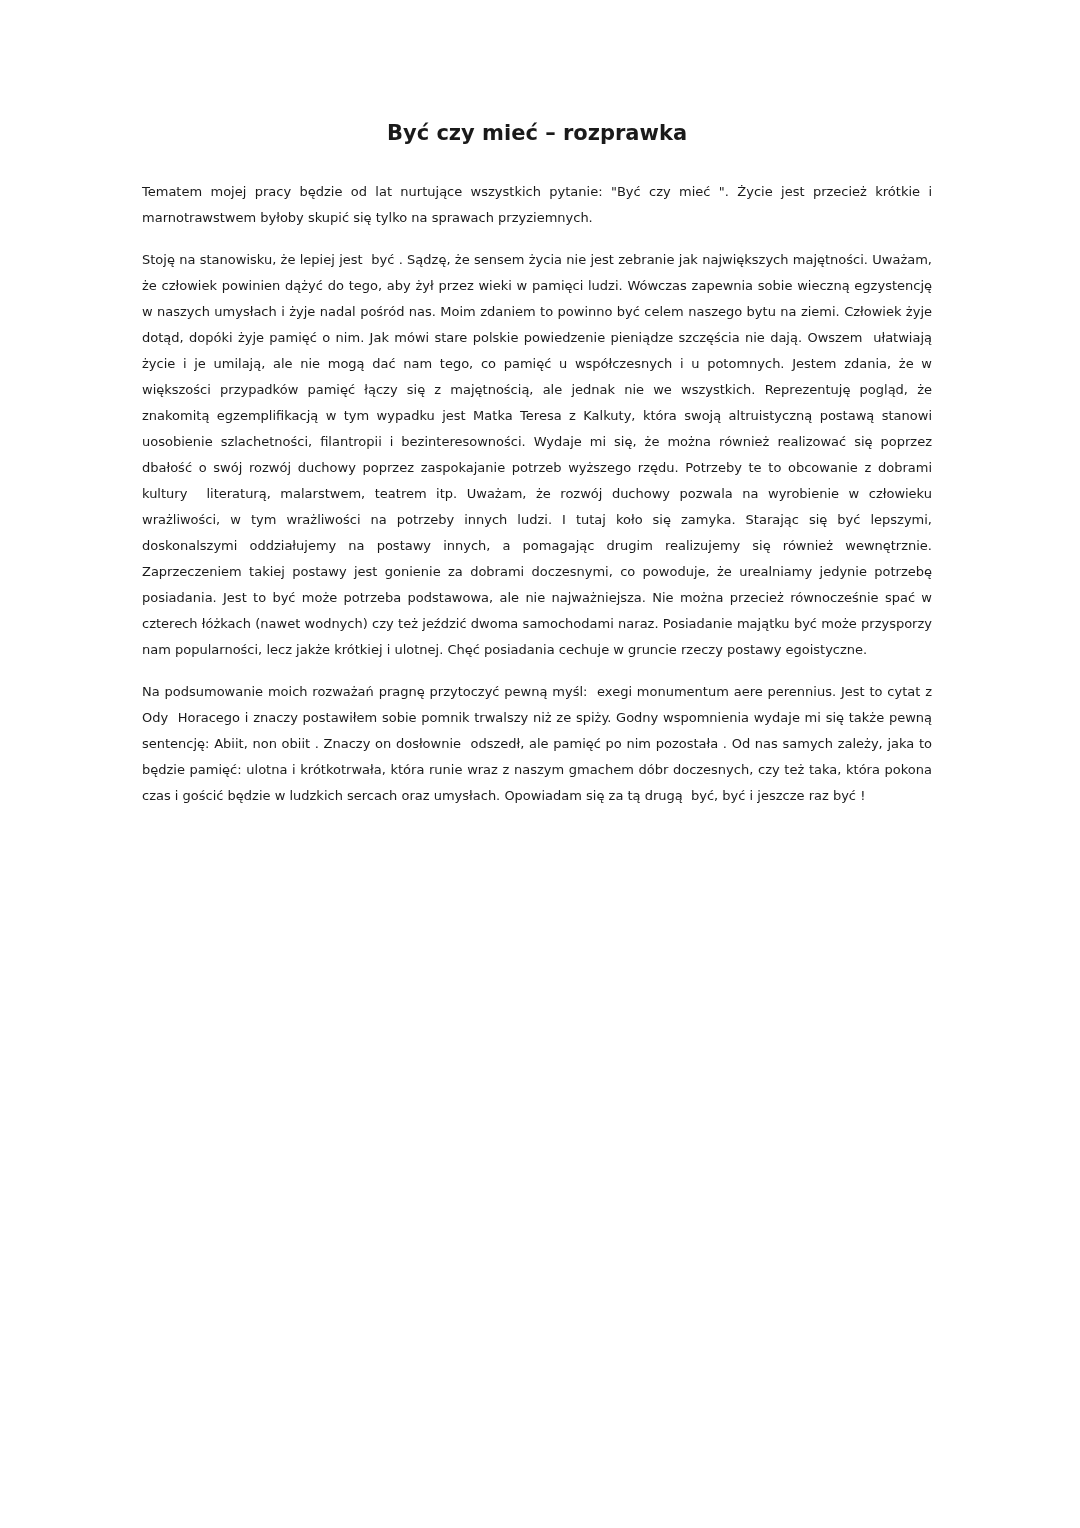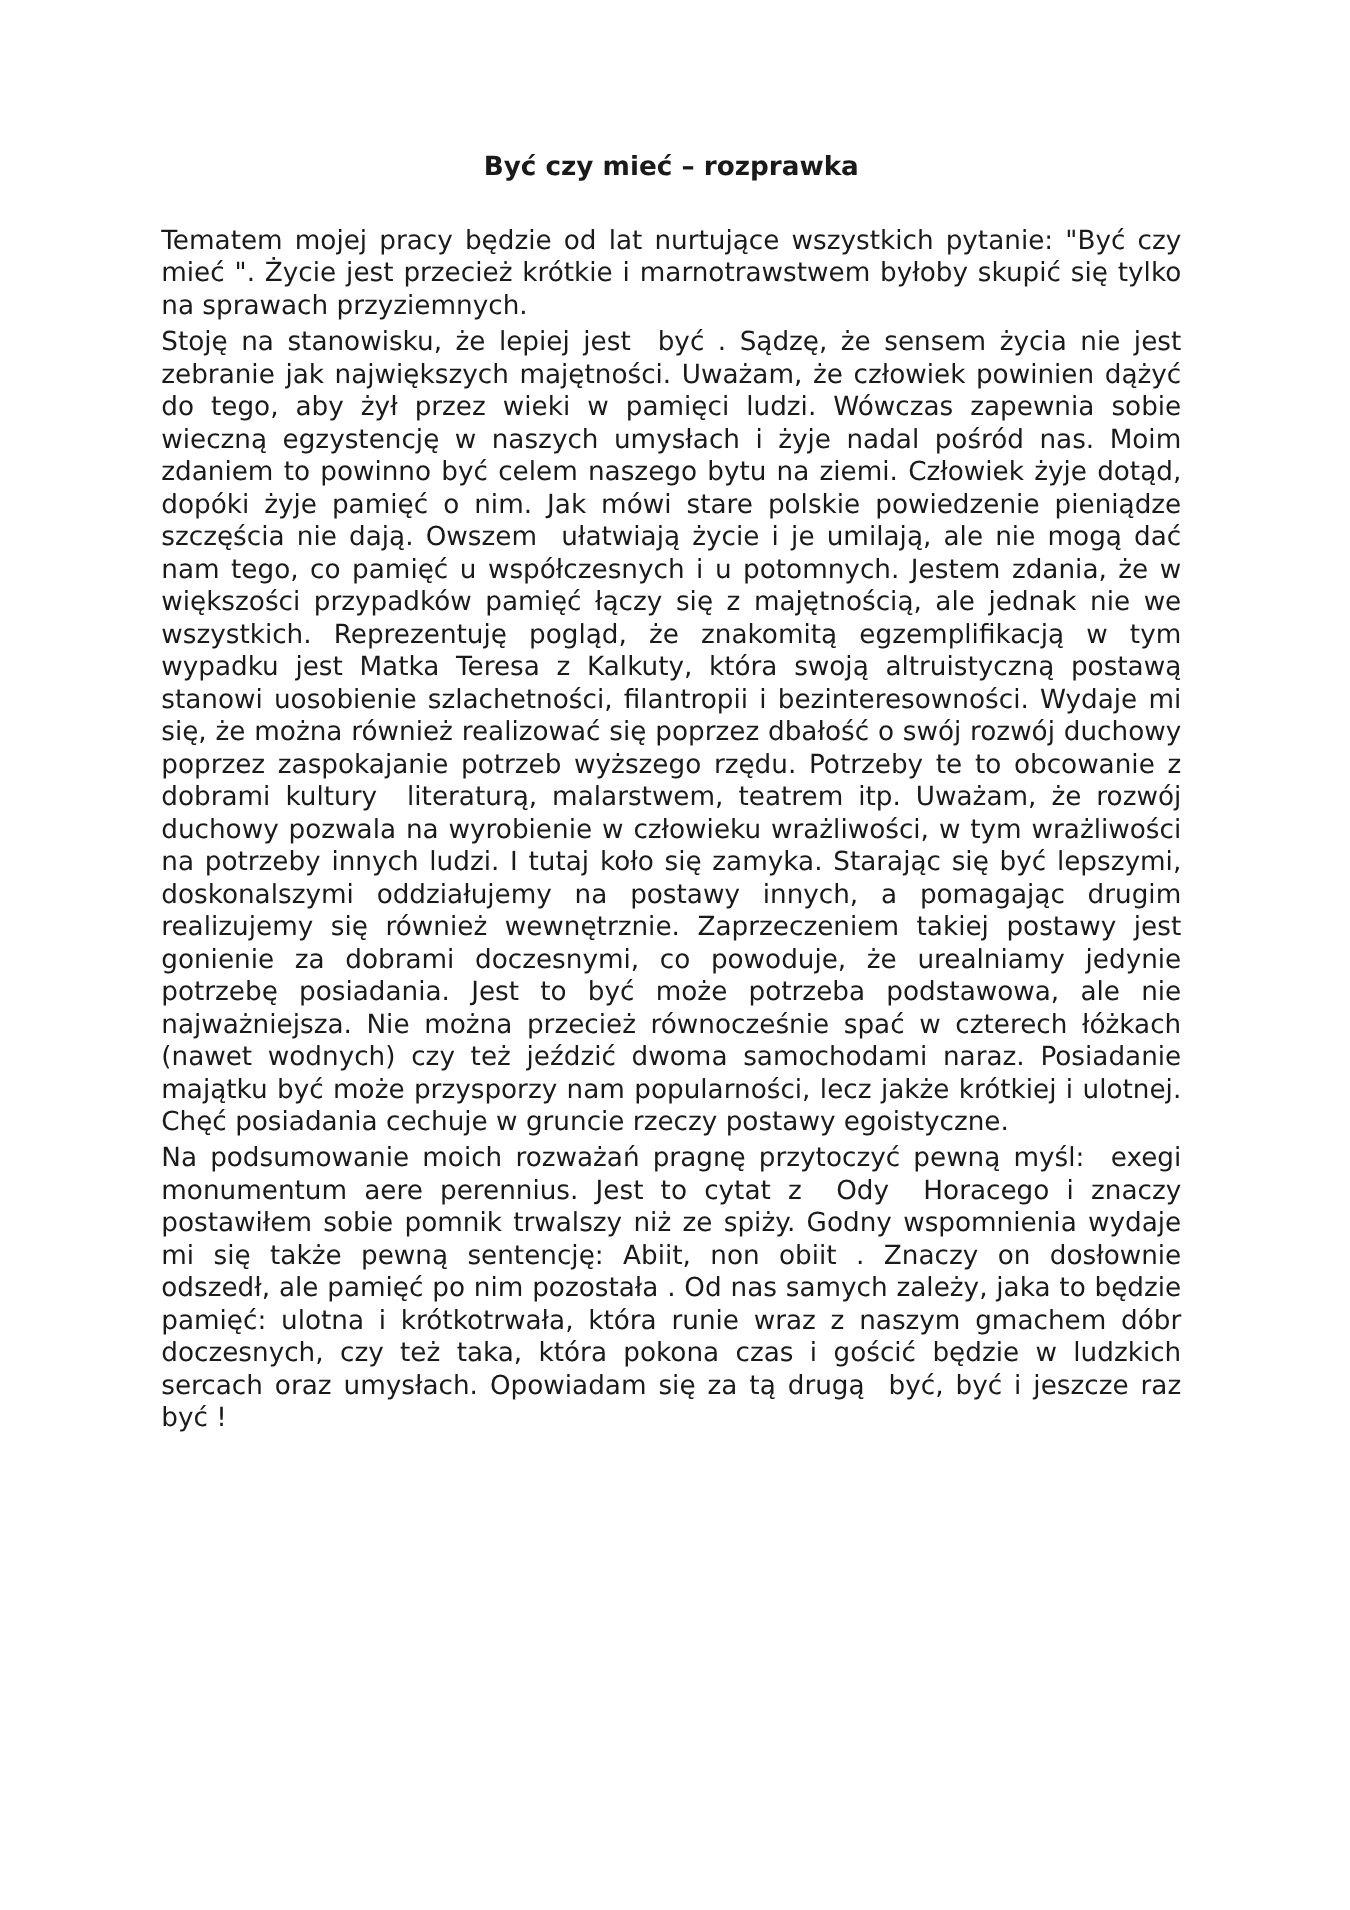--- a/index.html
+++ b/index.html
@@ -20,22 +20,22 @@
   }
   .title {
     margin: 0 0 32px 0;
     text-align: center;
     font-size: 21px;
     font-weight: bold;
     line-height: 27px;
     color: #1a1a1a;
   }
   .essay-body p {
-    margin: 3px;
-    font-size: 21px;
+    margin: 16px;
+    font-size: 13px;
     line-height: 26px;
     text-align: justify;
     text-justify: inter-word;
     white-space: pre-wrap;
     color: #1a1a1a;
   }
 </style>
 </head>
 <body>
 

